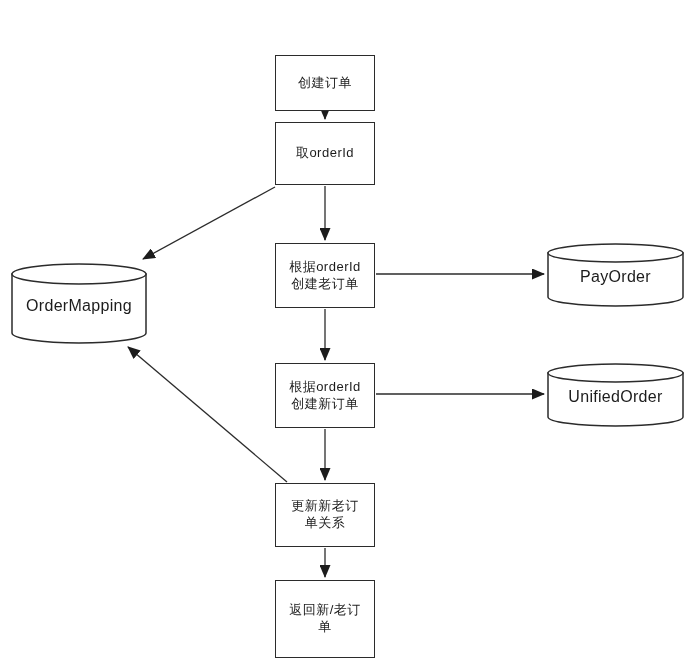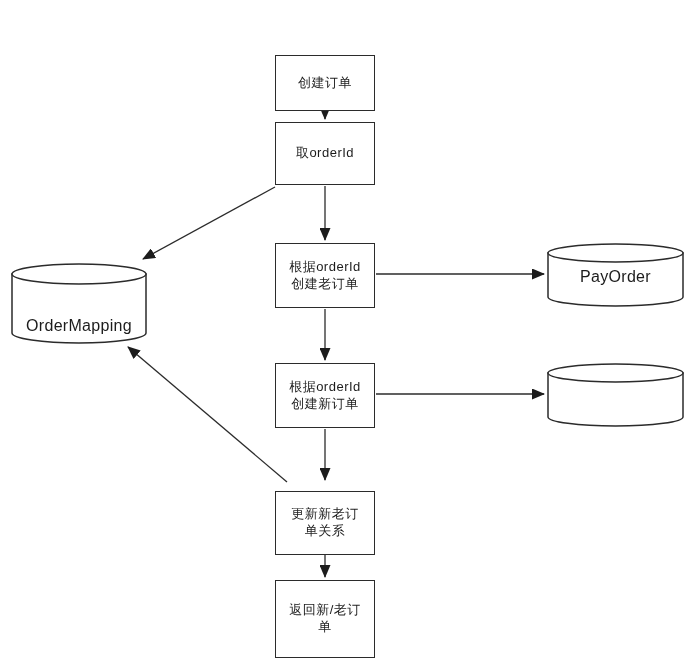--- a/index.html
+++ b/index.html
@@ -42,24 +42,24 @@
     text-align: center;
     font-size: 16px;
     color: #1c1c1c;
     letter-spacing: 0.3px;
   }
   
   #node-create-order   { left: 275px; top: 13px;  height: 56px; margin-top: 42px; }
   #node-get-order-id   { left: 275px; top: 122px; height: 63px; text-align: right; }
   #node-create-old     { left: 275px; top: 243px; height: 65px; }
   #node-create-new     { left: 275px; top: 363px; height: 65px; }
-  #node-update-rel     { left: 275px; top: 483px; height: 64px; margin-top: 8px; }
+  #node-update-rel     { left: 275px; top: 483px; height: 64px; }
   #node-return         { left: 275px; top: 580px; height: 78px; }
   
-  #label-order-mapping { left: 12px;  top: 284px; width: 134px; height: 44px; margin-top: 20px; }
+  #label-order-mapping { left: 12px;  top: 284px; width: 134px; height: 44px; }
   #label-pay-order     { left: 548px; top: 255px; width: 135px; height: 44px; }
   #label-unified-order { left: 548px; top: 375px; width: 135px; height: 44px; }
 </style>
 </head>
 <body>
 
 <div class="canvas">
 
   <svg class="connector-layer" viewBox="0 0 692 659" xmlns="http://www.w3.org/2000/svg">
     <defs>
@@ -117,14 +117,15 @@
 单关系</span>
   </div>
 
   <div class="node" id="node-return">
     <span class="node-label">返回新/老订
 单</span>
   </div>
 
   <div class="db-label" id="label-order-mapping">OrderMapping</div>
   <div class="db-label" id="label-pay-order">PayOrder</div>
+  <div class="db-label" id="label-unified-order">UnifiedOrder</div>
 
 </div>
 
 </body></html>

